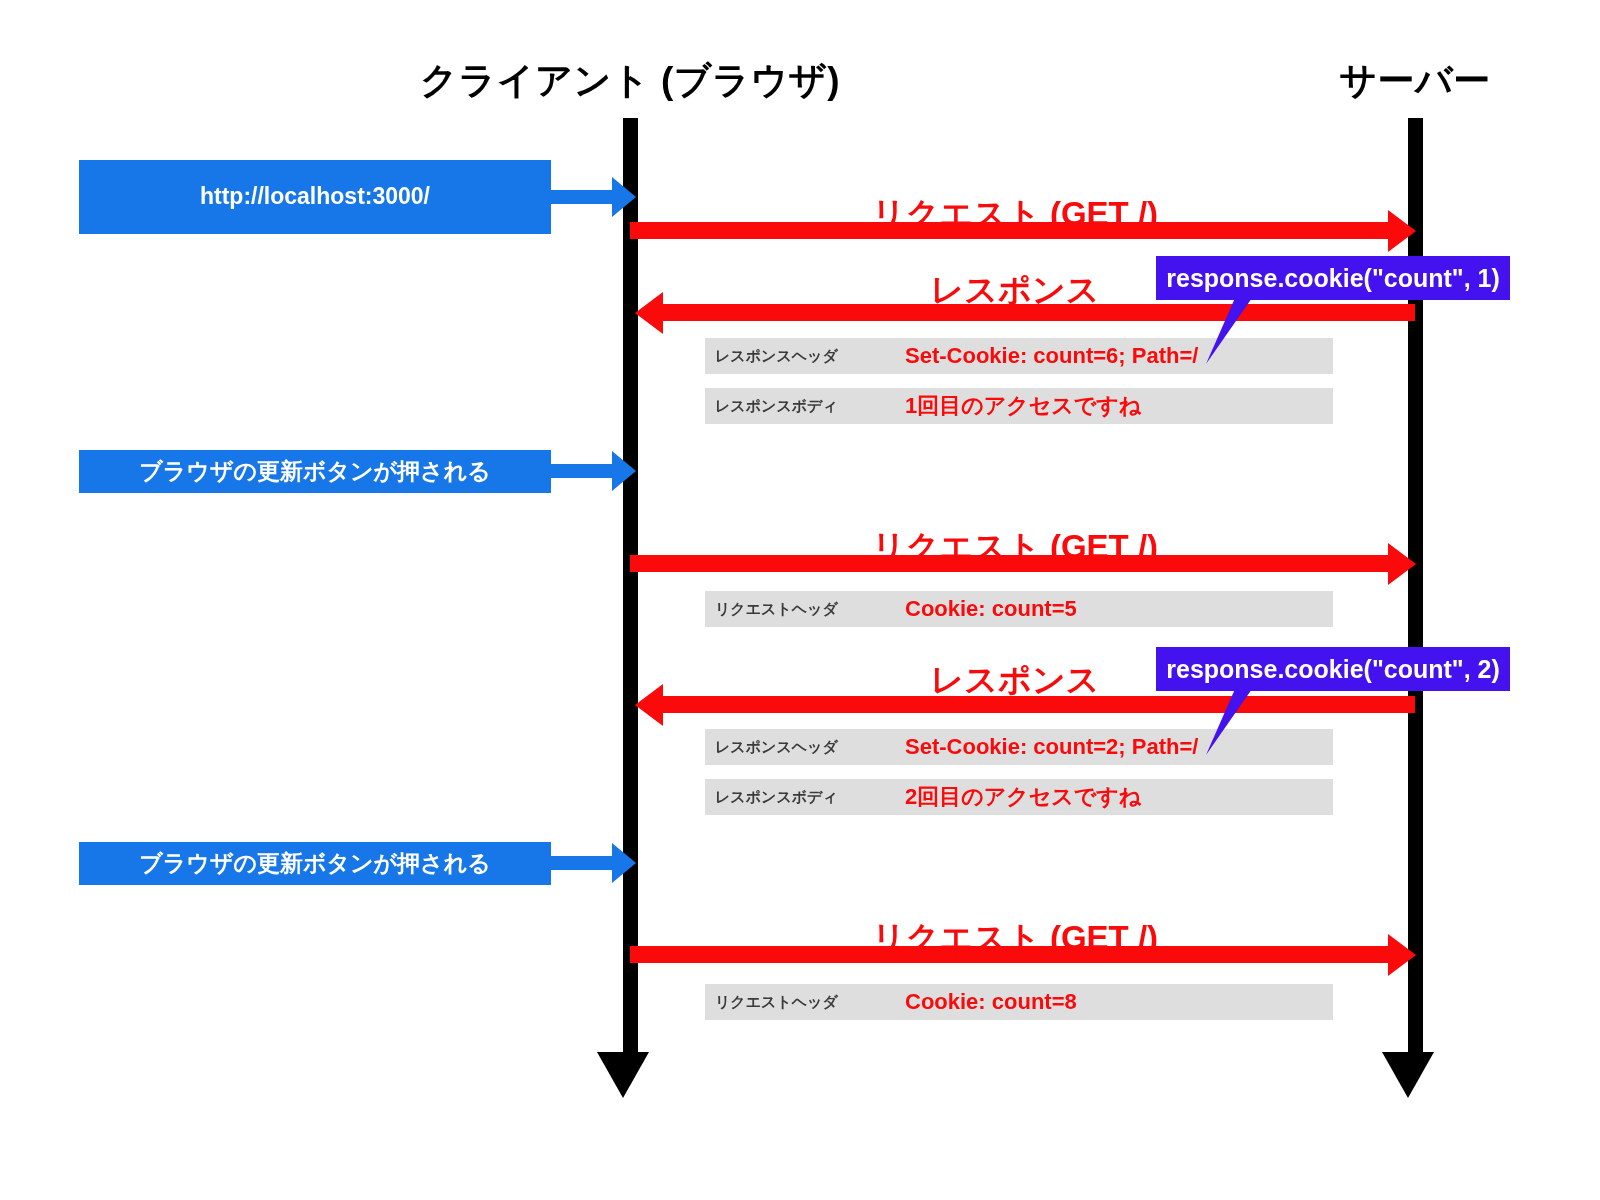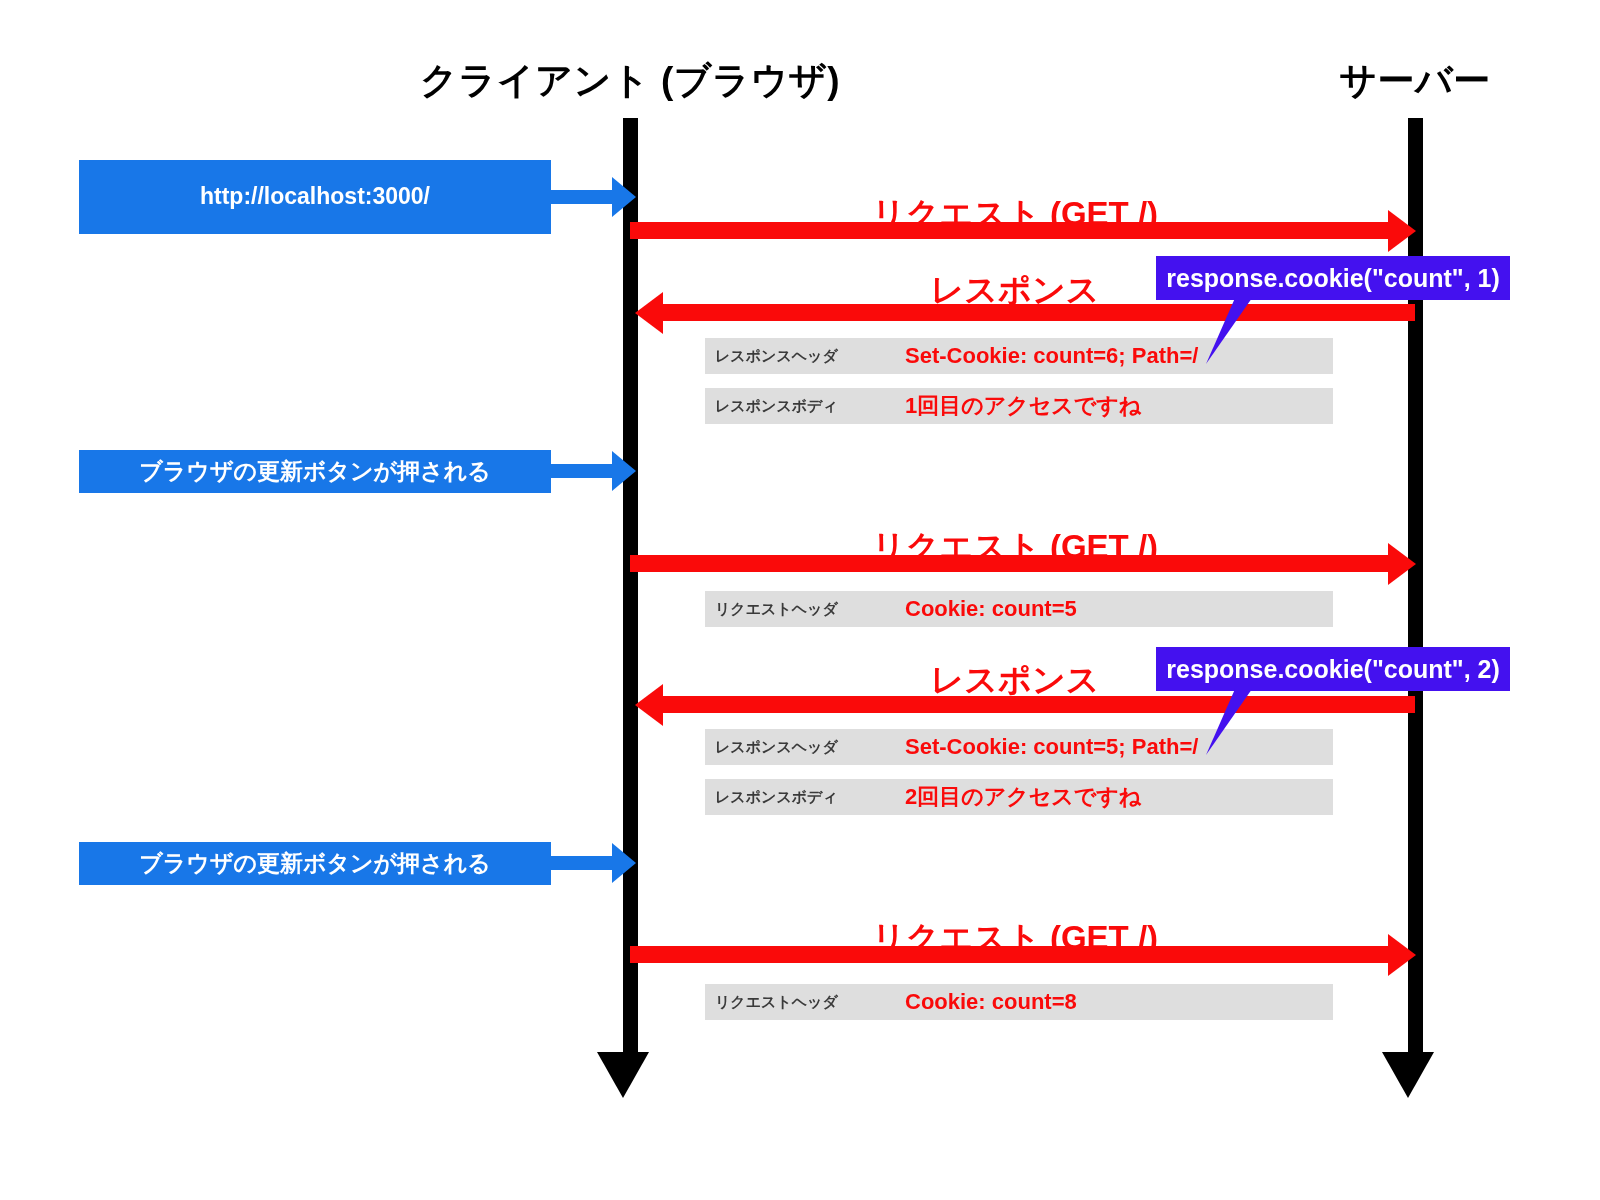--- a/index.html
+++ b/index.html
@@ -270,21 +270,21 @@
   <div id="note-2" class="note-row">
     <span class="note-kind">レスポンスボディ</span>
     <span class="note-value">1回目のアクセスですね</span>
   </div>
   <div id="note-3" class="note-row">
     <span class="note-kind">リクエストヘッダ</span>
     <span class="note-value">Cookie: count=5</span>
   </div>
   <div id="note-4" class="note-row">
     <span class="note-kind">レスポンスヘッダ</span>
-    <span class="note-value">Set-Cookie: count=5; Path=/</span>
+    <span class="note-value">Set-Cookie: count=2; Path=/</span>
   </div>
   <div id="note-5" class="note-row">
     <span class="note-kind">レスポンスボディ</span>
     <span class="note-value">2回目のアクセスですね</span>
   </div>
   <div id="note-6" class="note-row">
     <span class="note-kind">リクエストヘッダ</span>
     <span class="note-value">Cookie: count=8</span>
   </div>
 

